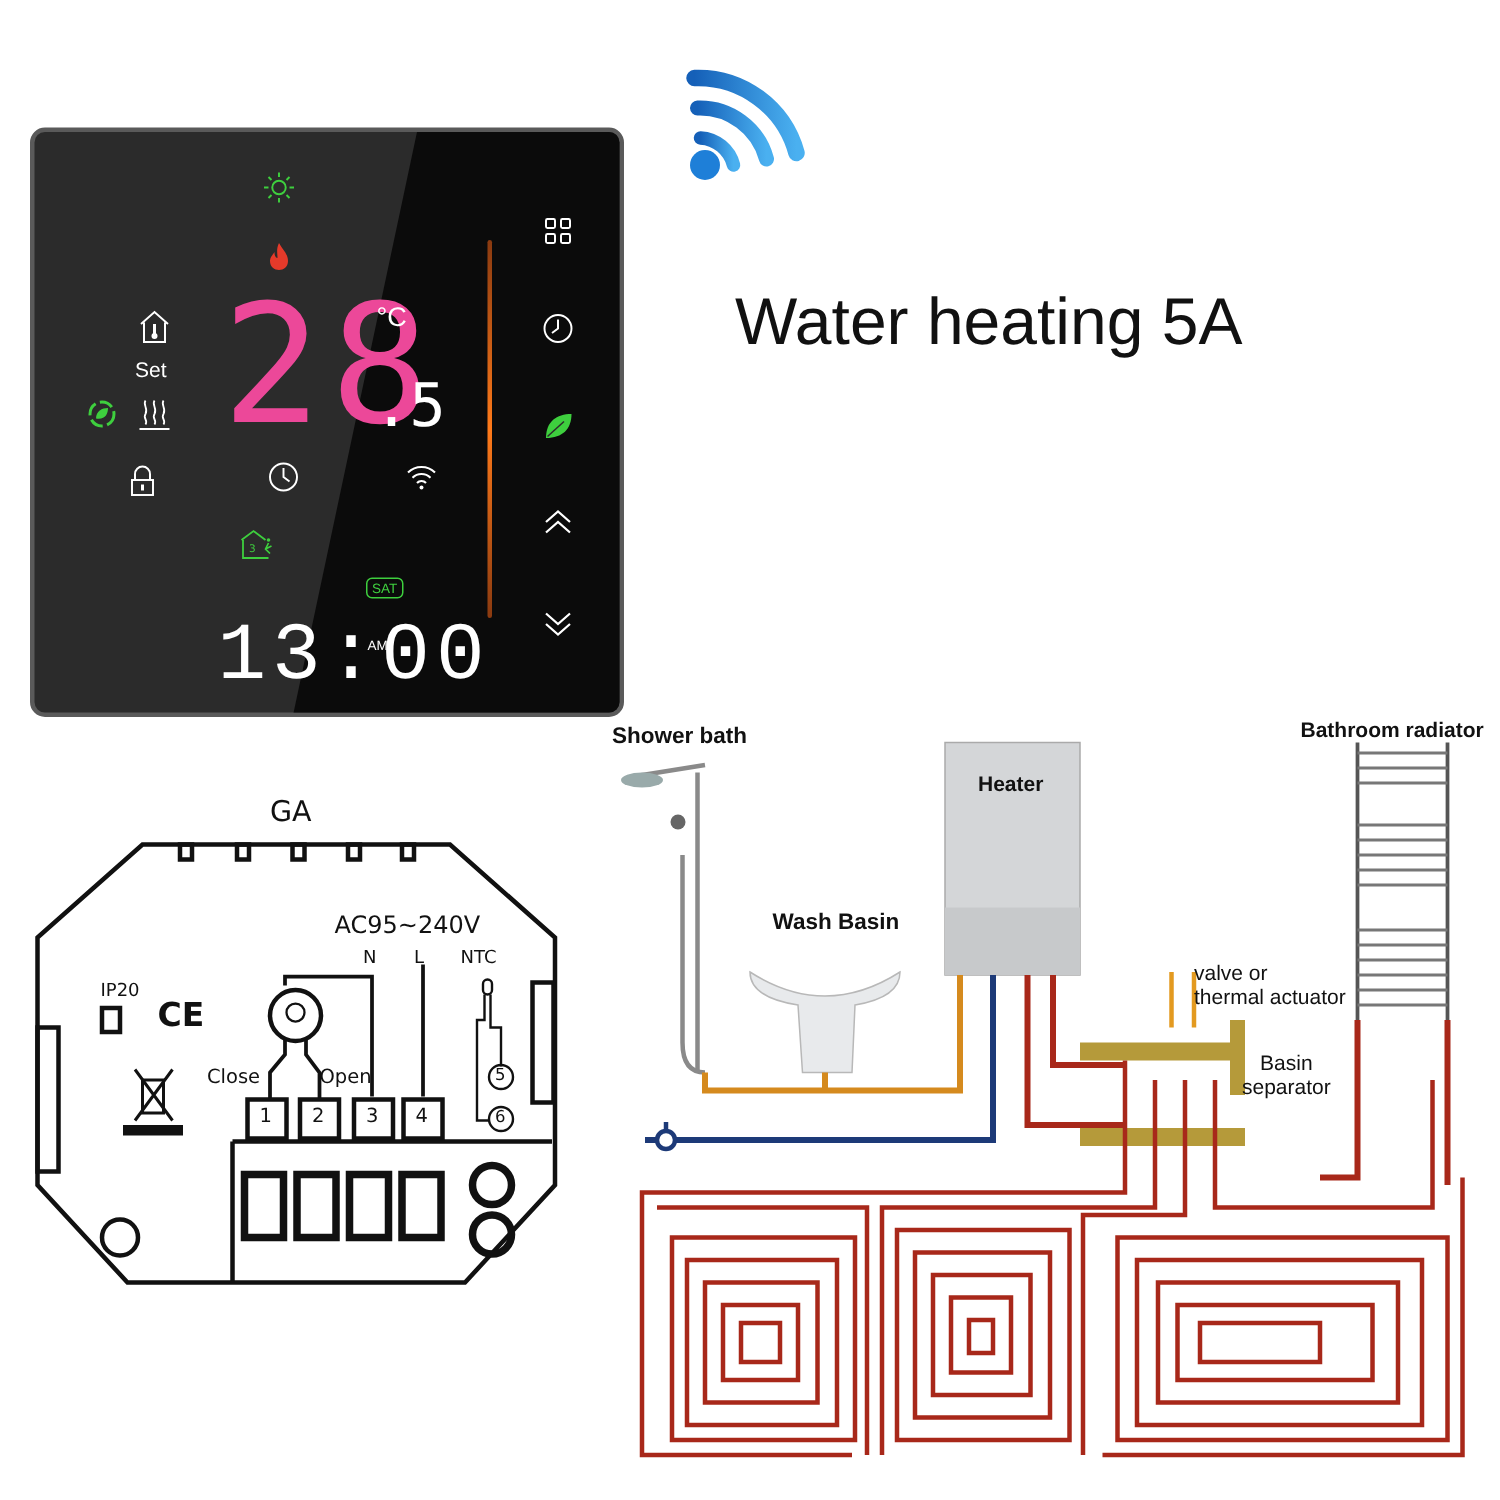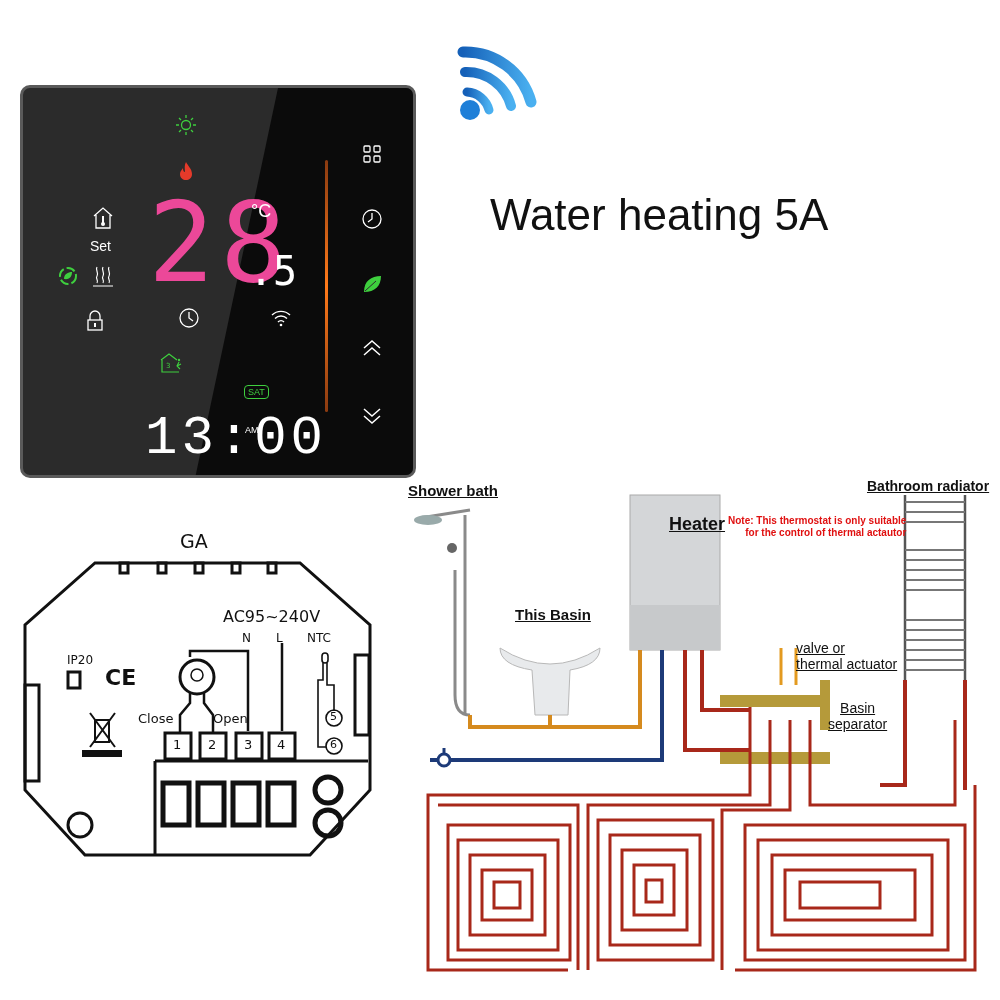--- a/index.html
+++ b/index.html
@@ -18,21 +18,21 @@
   .btn { position: absolute; display:flex; align-items:center; justify-content:center; width: 26px; height: 26px; }
 
   .title { left: 490px; top: 190px; font-size: 44px; font-weight: 400; color: #111; font-family: "Liberation Sans", sans-serif; }
 
   
   .wiring { left: 10px; top: 525px; width: 385px; height: 460px; }
   .lbl { position:absolute; font-family: "DejaVu Sans", sans-serif; color:#111; }
 
   
   .plumb { left: 400px; top: 470px; width: 600px; height: 530px; }
-  .plabel { position:absolute; font-weight:700; font-size:15px; color:#111; font-family: "Liberation Sans", sans-serif; text-decoration: underline; }
+  .plabel { position:absolute; font-weight:700; font-size:15px; color:#111; font-family: "Liberation Sans", sans-serif; }
   .note { position:absolute; color:#e01010; font-weight:700; font-size:10px; line-height: 12px; text-align:right; }
 </style>
 </head>
 <body>
 
 <div class="abs thermo">
   <div class="glare"></div>
   <div class="inner">
 
     <svg class="abs" style="left:152px;top:26px" width="22" height="22" viewBox="0 0 22 22">
@@ -321,26 +321,22 @@
       <path d="M335 500 L575 500 L575 315"></path>
       <rect x="345" y="355" width="220" height="135"></rect>
         <rect x="358" y="370" width="190" height="110"></rect>
         <rect x="372" y="385" width="160" height="80"></rect>
         <rect x="385" y="400" width="130" height="50"></rect>
         <rect x="400" y="412" width="80" height="26"></rect>
       <path d="M410 250 L410 335 L555 335 L555 250"></path>
     </g>
   </svg>
   <div class="plabel" style="left:8px;top:12px">Shower bath</div>
-  <div class="plabel" style="left:115px;top:136px">This Basin</div>
-  <div class="plabel" style="left:269px;top:44px;font-size:18px">Heater</div>
-  <div class="note" style="left:328px;top:45px">
-    <div>Note: This thermostat is only suitable</div>
-    <div>for the control of thermal actautor</div>
-  </div>
+  <div class="plabel" style="left:115px;top:136px">Wash Basin</div>
+  <div class="plabel" style="left:252px;top:44px;font-size:14px">Heater</div>
   <div class="plabel" style="left:467px;top:8px;font-size:14px">Bathroom radiator</div>
   <div class="plabel" style="left:396px;top:170px;font-weight:400;font-size:14px;line-height:16px;text-align:left">
     <div>valve or</div>
     <div>thermal actuator</div>
   </div>
   <div class="plabel" style="left:428px;top:230px;font-weight:400;font-size:14px;line-height:16px;text-align:center">
     <div>Basin</div>
     <div>separator</div>
   </div>
 </div>

